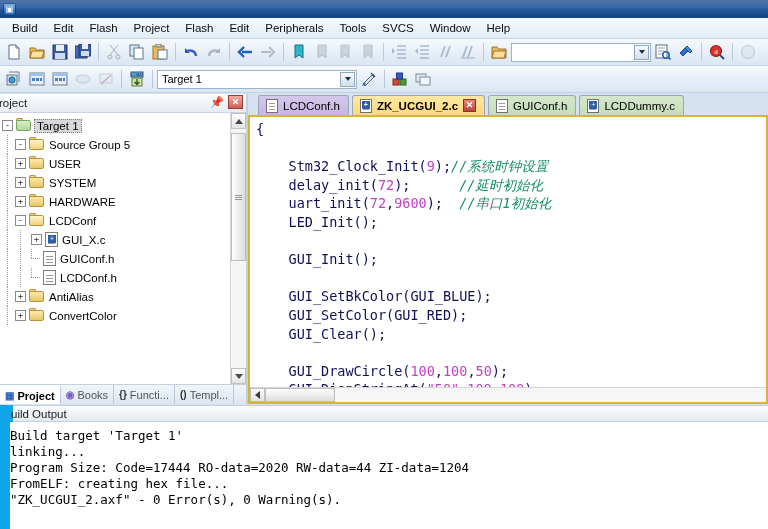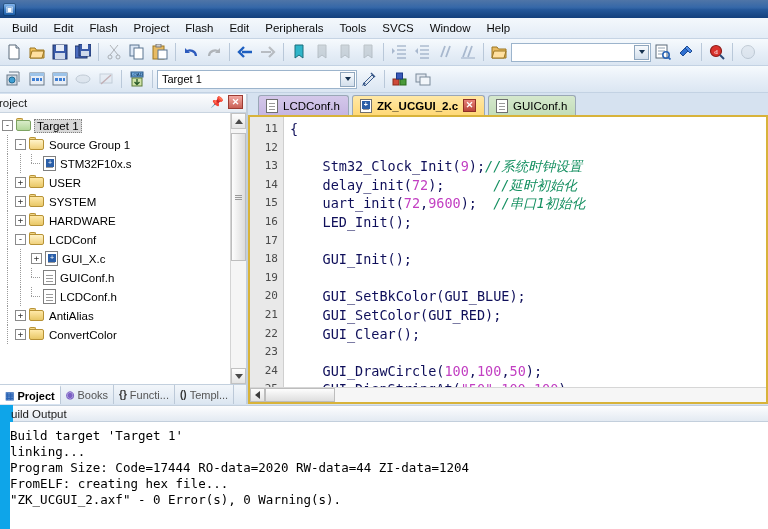--- a/index.html
+++ b/index.html
@@ -700,32 +700,21 @@
             </div>
             <div class="tnode">
               <span class="tguide" style="width: 13px; position: relative;">
                 <span class="vdots" style="left: 5px;"></span>
               </span>
               <span class="expander">-</span>
               <span class="folder open">
                 <span class="f-tab"></span>
                 <span class="f-back"></span>
               </span>
-              <span class="tlabel">Source Group 1</span>
-            </div>
-            <div class="tnode">
-              <span class="tguide" style="width: 13px; position: relative;">
-                <span class="vdots" style="left: 5px;"></span>
-              </span>
-              <span class="tguide" style="width: 16px; position: relative;">
-                <span class="vdots" style="left: 5px;"></span>
-              </span>
-              <span class="tdash elbow"></span>
-              <span class="fileicon src"></span>
-              <span class="tlabel">STM32F10x.s</span>
+              <span class="tlabel">Source Group 5</span>
             </div>
             <div class="tnode">
               <span class="tguide" style="width: 13px; position: relative;">
                 <span class="vdots" style="left: 5px;"></span>
               </span>
               <span class="expander">+</span>
               <span class="folder">
                 <span class="f-tab"></span>
                 <span class="f-back"></span>
               </span>
@@ -861,41 +850,28 @@
           </div>
           <div class="dtab active">
             <span class="tabfile src"></span>
             <span>ZK_UCGUI_2.c</span>
             <span class="tab-close">✕</span>
           </div>
           <div class="dtab green">
             <span class="tabfile"></span>
             <span>GUIConf.h</span>
           </div>
+          <div class="dtab green">
+            <span class="tabfile src"></span>
+            <span>LCDDummy.c</span>
+          </div>
         </div>
 
       <div class="code-frame">
         <div class="code-body">
-          <div class="gutter" id="gutter">
-              <div>11</div>
-              <div>12</div>
-              <div>13</div>
-              <div>14</div>
-              <div>15</div>
-              <div>16</div>
-              <div>17</div>
-              <div>18</div>
-              <div>19</div>
-              <div>20</div>
-              <div>21</div>
-              <div>22</div>
-              <div>23</div>
-              <div>24</div>
-              <div>25</div>
-            </div>
           <div class="code-lines" id="code"><div><span class="pun">{</span></div><div>&nbsp;</div><div><span>    Stm32_Clock_Init</span><span class="pun">(</span><span class="num">9</span><span class="pun">);</span><span class="cmt">//系统时钟设置</span></div><div><span>    delay_init</span><span class="pun">(</span><span class="num">72</span><span class="pun">);      </span><span class="cmt">//延时初始化</span></div><div><span>    uart_init</span><span class="pun">(</span><span class="num">72</span><span class="pun">,</span><span class="num">9600</span><span class="pun">);  </span><span class="cmt">//串口1初始化</span></div><div><span>    LED_Init</span><span class="pun">();</span></div><div>&nbsp;</div><div><span>    GUI_Init</span><span class="pun">();</span></div><div>&nbsp;</div><div><span>    GUI_SetBkColor</span><span class="pun">(</span><span>GUI_BLUE</span><span class="pun">);</span></div><div><span>    GUI_SetColor</span><span class="pun">(</span><span>GUI_RED</span><span class="pun">);</span></div><div><span>    GUI_Clear</span><span class="pun">();</span></div><div>&nbsp;</div><div><span>    GUI_DrawCircle</span><span class="pun">(</span><span class="num">100</span><span class="pun">,</span><span class="num">100</span><span class="pun">,</span><span class="num">50</span><span class="pun">);</span></div><div><span>    GUI_DispStringAt</span><span class="pun">(</span><span class="str">"50"</span><span class="pun">,</span><span class="num">100</span><span class="pun">,</span><span class="num">100</span><span class="pun">);</span></div></div>
         </div>
         <div class="hscroll">
           <div class="hs-arrow">
               <span class="caret-l"></span>
             </div>
           <div class="hs-thumb"></div>
           <div class="hs-track"></div>
         </div>
       </div>

